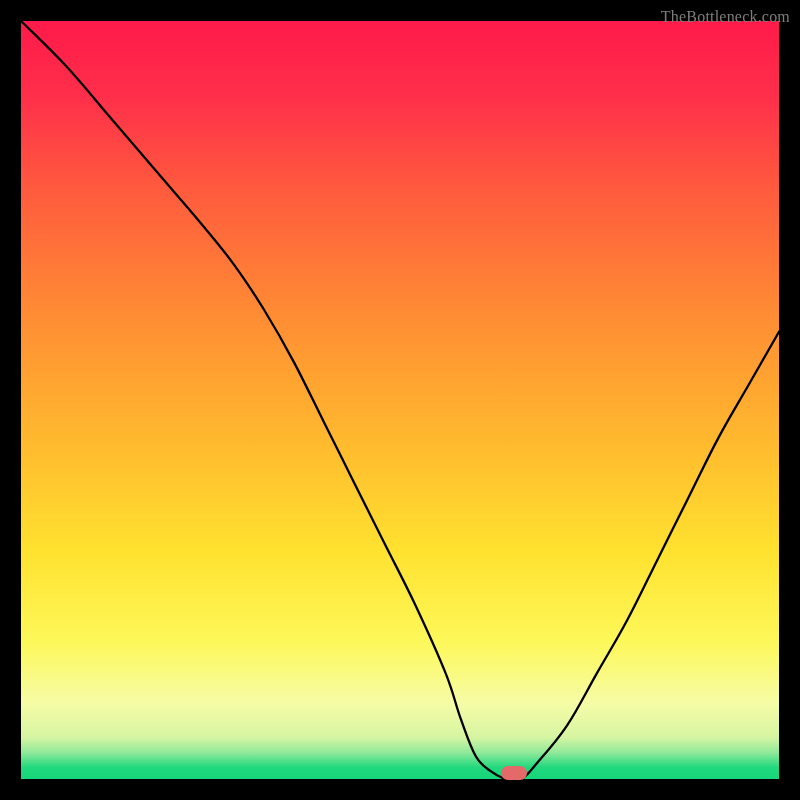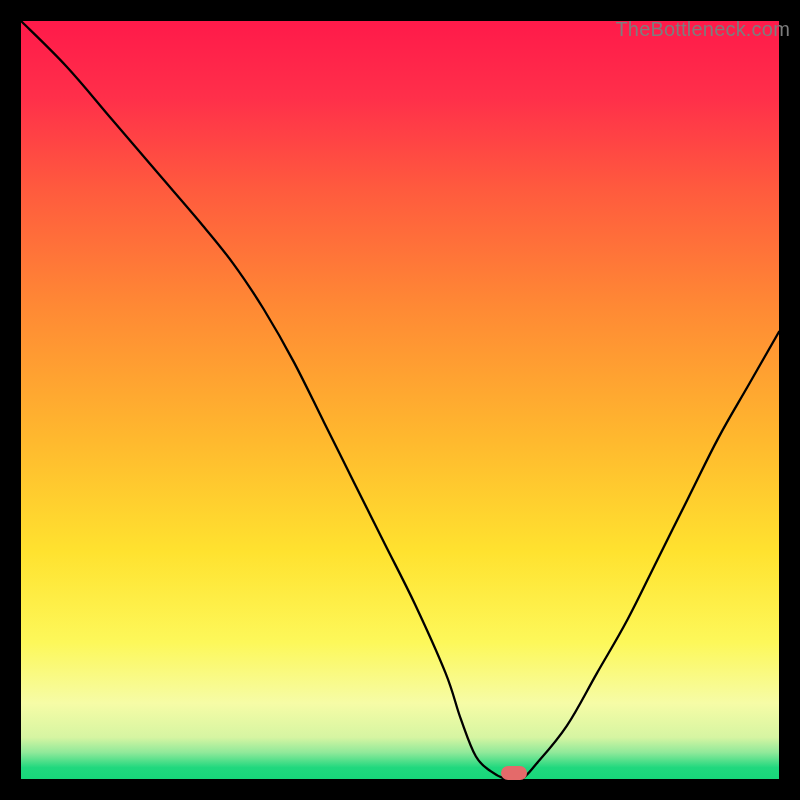--- a/index.html
+++ b/index.html
@@ -42,25 +42,26 @@
   }
   .marker {
     position: absolute;
     width: 26px;
     height: 14px;
     border-radius: 9px;
     transform: translate(-50%, -50%);
   }
   .watermark {
     position: absolute;
-    top: 18px;
+    top: 8px;
     right: 10px;
     color: #7d7d7d;
-    font-size: 20px;
+    font-size: 16px;
     letter-spacing: 0.2px;
+    font-family: Liberation Serif, serif;
   }
 </style>
 </head>
 <body>
 
 <div class="outer">
   <div class="plot" id="plot" style="background: linear-gradient(rgb(255, 26, 74) 0%, rgb(255, 47, 74) 10%, rgb(255, 90, 62) 22%, rgb(255, 138, 52) 38%, rgb(255, 184, 46) 55%, rgb(255, 226, 47) 70%, rgb(253, 248, 90) 82%, rgb(246, 252, 166) 90%, rgb(214, 245, 162) 94.5%, rgb(144, 233, 154) 96.5%, rgb(32, 216, 126) 98.5%, rgb(23, 214, 122) 100%);"></div>
 
   <svg class="curve" viewBox="0 0 758 758" preserveAspectRatio="none">
     <path id="curvePath" d="M 0.0 0.0 C 8.2 8.2, 29.1 27.7, 45.5 45.5 C 61.9 63.2, 74.6 79.4, 91.0 98.5 C 107.3 117.6, 120.1 132.5, 136.4 151.6 C 152.8 170.7, 168.3 188.3, 181.9 204.7 C 195.6 221.0, 201.3 227.6, 212.2 242.6 C 223.2 257.6, 231.6 270.3, 242.6 288.0 C 253.5 305.8, 262.0 320.6, 272.9 341.1 C 283.8 361.6, 292.3 379.9, 303.2 401.7 C 314.1 423.6, 322.6 440.5, 333.5 462.4 C 344.4 484.2, 352.9 501.2, 363.8 523.0 C 374.8 544.9, 383.2 560.5, 394.2 583.7 C 405.1 606.9, 416.3 631.4, 424.5 651.9 C 432.7 672.3, 434.2 682.4, 439.6 697.4 C 445.1 712.4, 449.3 725.7, 454.8 735.3 C 460.3 744.8, 464.5 746.3, 470.0 750.4 C 475.4 754.5, 479.7 756.6, 485.1 758.0 C 490.6 759.4, 494.8 760.7, 500.3 758.0 C 505.7 755.3, 507.3 752.4, 515.4 742.8 C 523.6 733.3, 534.8 721.3, 545.8 704.9 C 556.7 688.6, 565.2 671.0, 576.1 651.9 C 587.0 632.8, 595.5 619.3, 606.4 598.8 C 617.3 578.4, 625.8 560.0, 636.7 538.2 C 647.6 516.3, 656.1 499.4, 667.0 477.5 C 678.0 455.7, 686.4 437.4, 697.4 416.9 C 708.3 396.4, 716.8 382.9, 727.7 363.8 C 738.6 344.7, 752.5 320.3, 758.0 310.8" stroke="#000000"></path>

